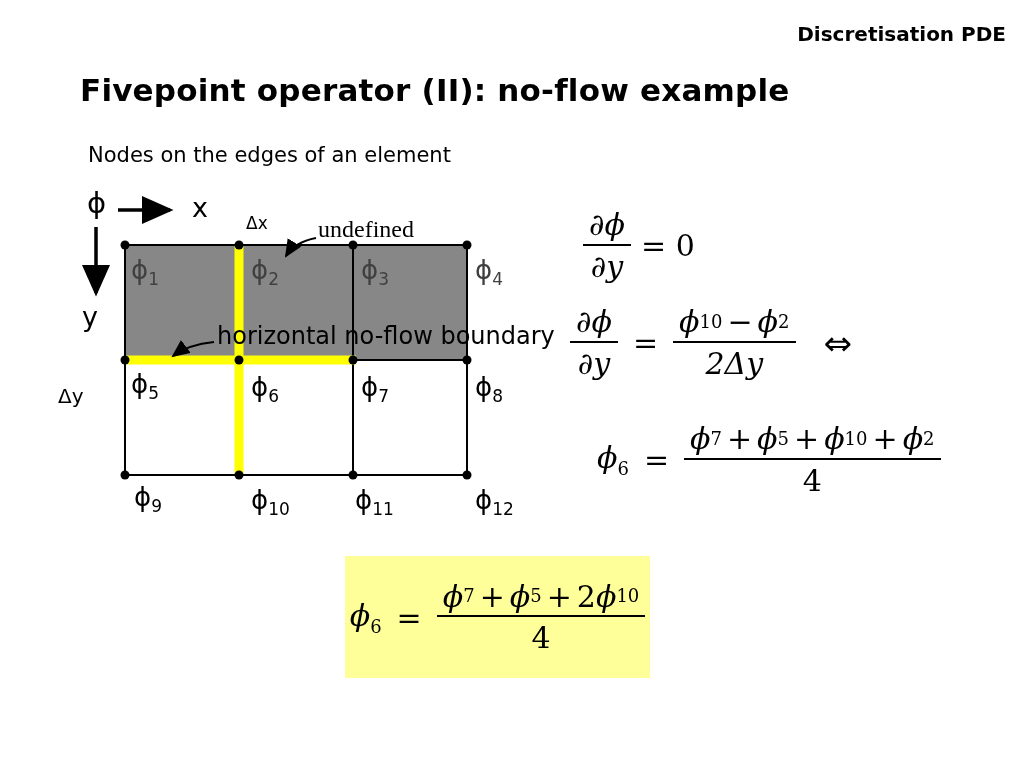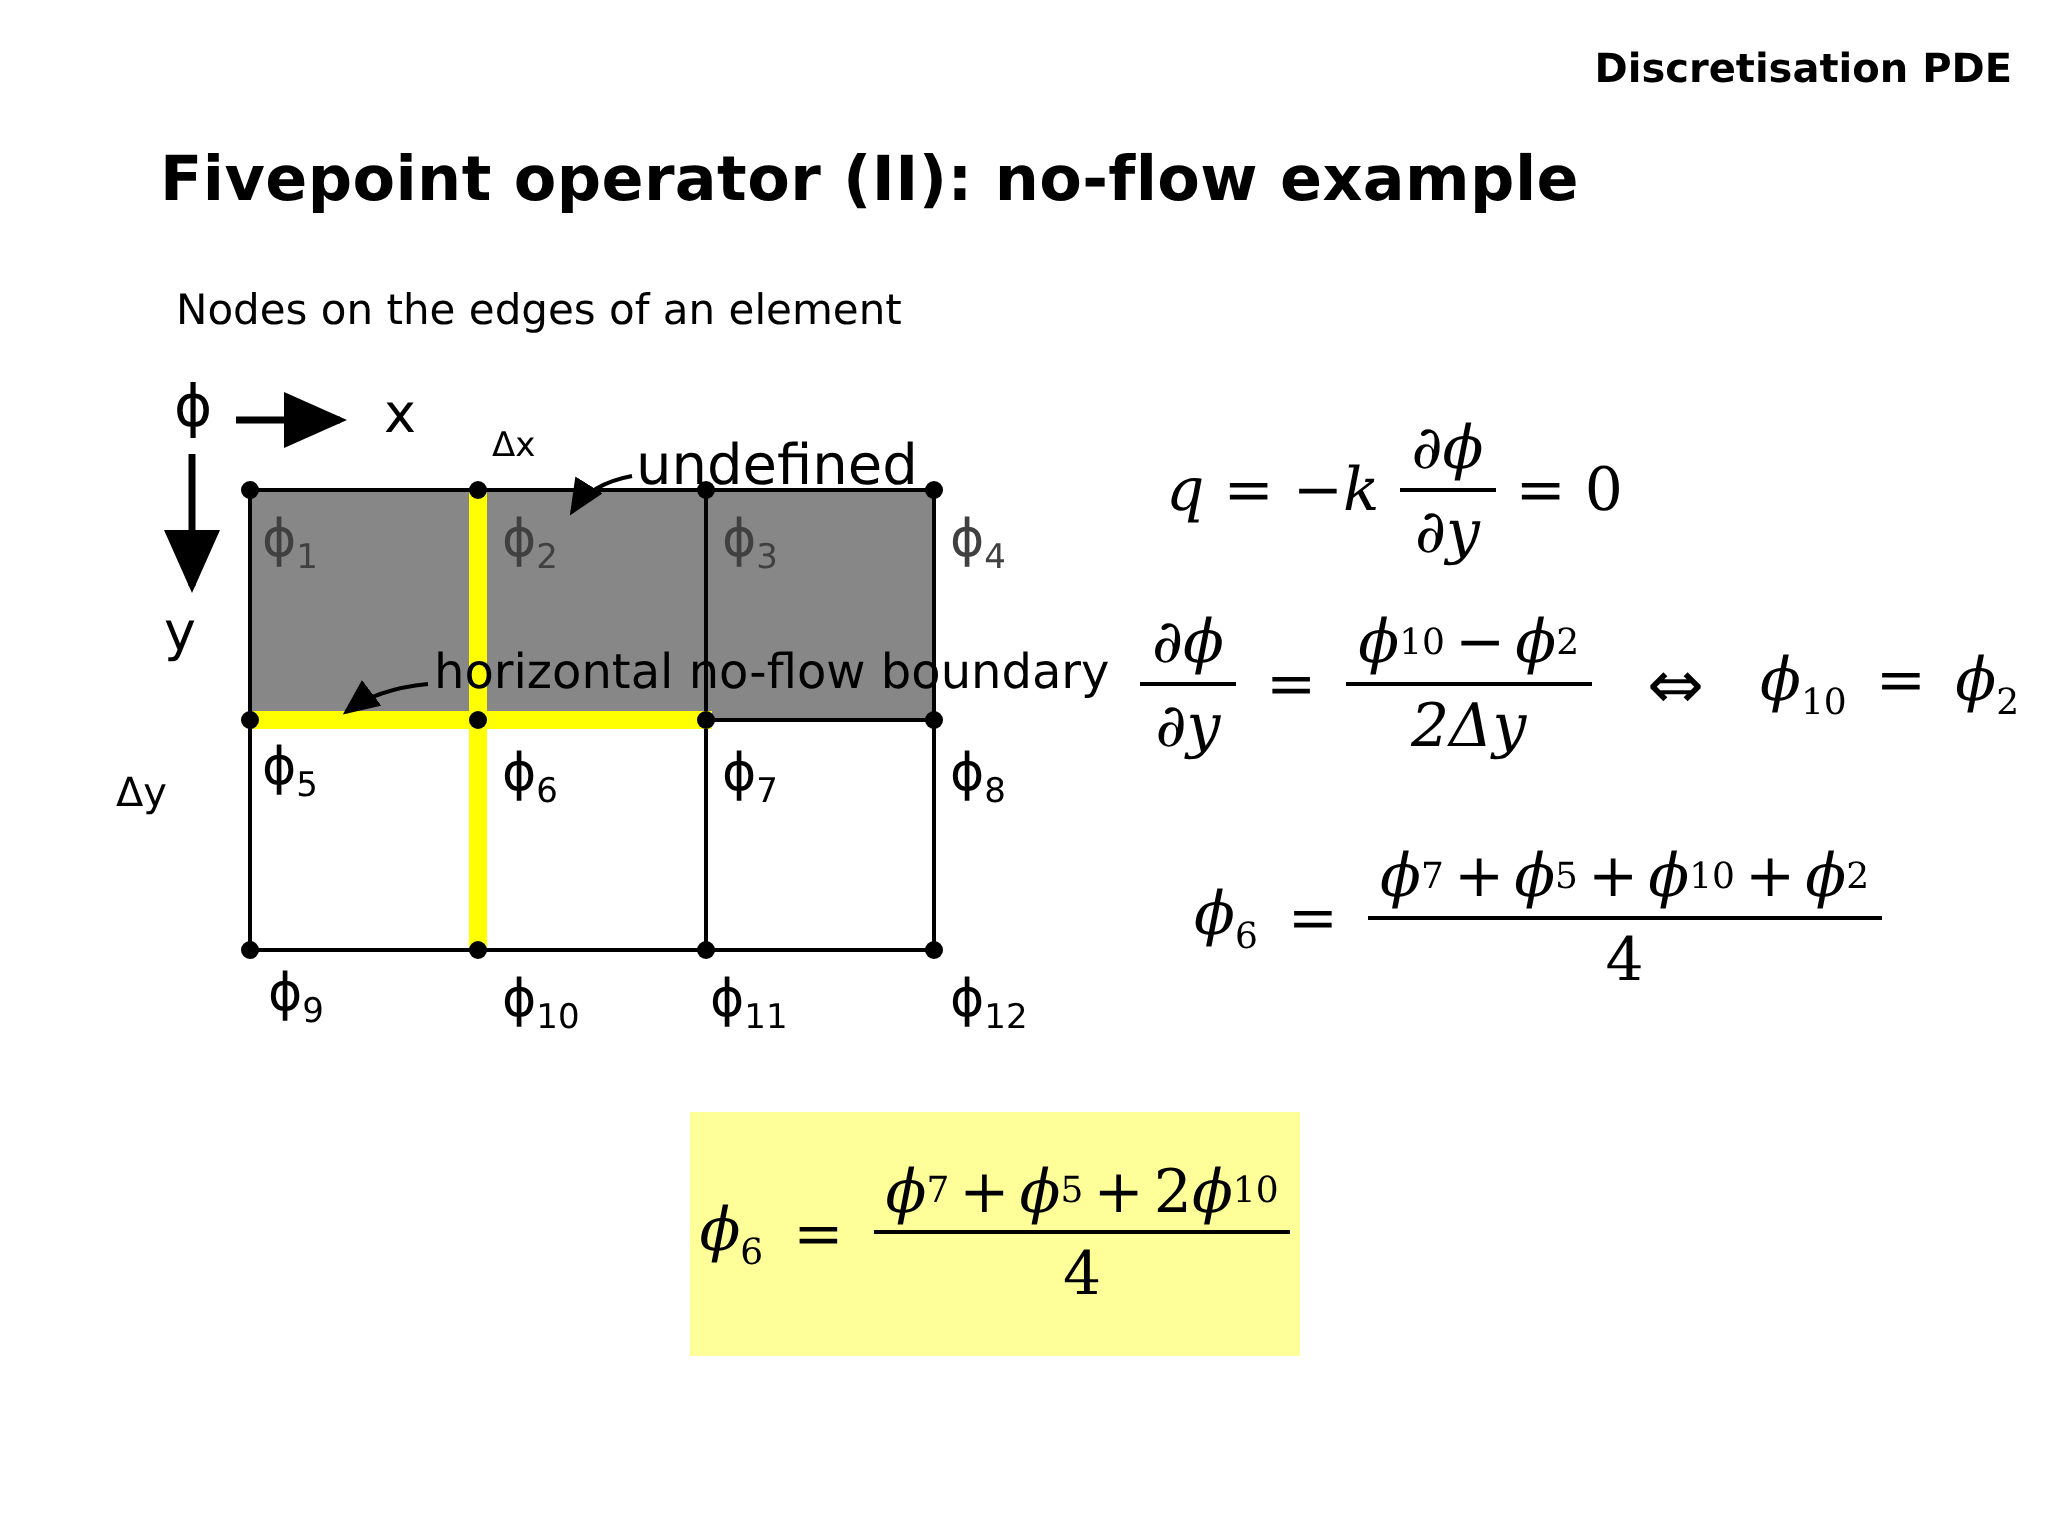--- a/index.html
+++ b/index.html
@@ -8,21 +8,21 @@
     font-family:"DejaVu Sans", sans-serif;color:#000;
   }
   .corner{position:absolute;top:22px;right:18px;font-size:20px;font-weight:700;text-align:right;}
   .title{position:absolute;left:80px;top:72px;font-size:31px;font-weight:600;letter-spacing:0.2px;text-align:right;}
   .subtitle{position:absolute;left:88px;top:143px;font-size:21px;}
   .axis-phi{position:absolute;left:87px;top:186px;font-size:29px;}
   .axis-x{position:absolute;left:192px;top:192px;font-size:27px;}
   .axis-y{position:absolute;left:82px;top:301px;font-size:27px;}
   .dx{position:absolute;left:246px;top:213px;font-size:17px;}
   .dy{position:absolute;left:58px;top:384px;font-size:20px;}
-  .ann-undefined{position:absolute;left:318px;top:216px;font-size:28px;}
+  .ann-undefined{position:absolute;left:318px;top:216px;font-size:24px;font-family:Liberation Serif, serif;}
   .ann-noflow{position:absolute;left:217px;top:322px;font-size:24px;}
   .node-label{position:absolute;font-size:26px;line-height:1;}
   .node-label sub{font-size:17px;font-style:normal;}
   .node-label.red{color:#404040;}
   svg.overlay{position:absolute;left:0;top:0;}
 
   
   .meq{display:flex;align-items:center;font-family:"DejaVu Serif", serif;font-style:italic;
        font-size:30px;gap:10px;white-space:nowrap;}
   .eq{position:absolute;}
@@ -98,21 +98,20 @@
   <div class="node-label" style="left:131px;top:371px"><span>ϕ</span><sub>5</sub></div>
   <div class="node-label" style="left:251px;top:374px"><span>ϕ</span><sub>6</sub></div>
   <div class="node-label" style="left:361px;top:374px"><span>ϕ</span><sub>7</sub></div>
   <div class="node-label" style="left:475px;top:374px"><span>ϕ</span><sub>8</sub></div>
   <div class="node-label" style="left:134px;top:484px"><span>ϕ</span><sub>9</sub></div>
   <div class="node-label" style="left:251px;top:487px"><span>ϕ</span><sub>10</sub></div>
   <div class="node-label" style="left:355px;top:487px"><span>ϕ</span><sub>11</sub></div>
   <div class="node-label" style="left:475px;top:487px"><span>ϕ</span><sub>12</sub></div>
 
   <div class="meq eq" style="left:583px;top:206px">
-    <span>q = −k</span>
     <span class="frac">
       <span class="num">∂ϕ</span>
       <span class="den">∂y</span>
     </span>
     <span class="up">= 0</span>
   </div>
 
   <div class="meq eq" style="left:570px;top:303px">
     <span class="frac">
       <span class="num">∂ϕ</span>
@@ -123,25 +122,20 @@
       <span class="num">
         <span>ϕ</span>
           <sub>10</sub>
         <span class="op">−</span>
         <span>ϕ</span>
           <sub>2</sub>
       </span>
       <span class="den">2Δy</span>
     </span>
     <span class="iff">⇔</span>
-    <span>
-      <span>ϕ</span><sub>10</sub>
-      <span class="op">=</span>
-      <span>ϕ</span><sub>2</sub>
-    </span>
   </div>
 
   <div class="meq eq" style="left:597px;top:420px">
     <span>
       <span>ϕ</span><sub>6</sub>
     </span>
     <span class="op">=</span>
     <span class="frac">
       <span class="num">
         <span>ϕ</span>

